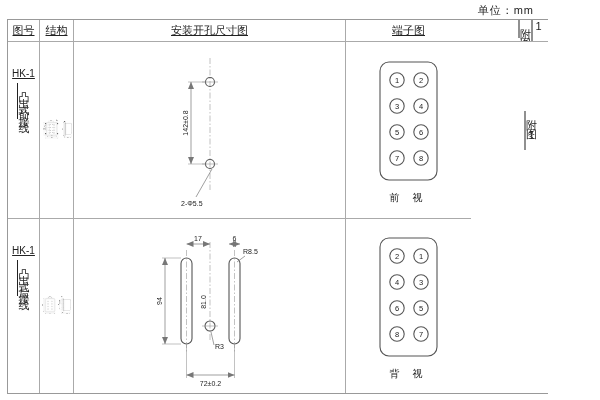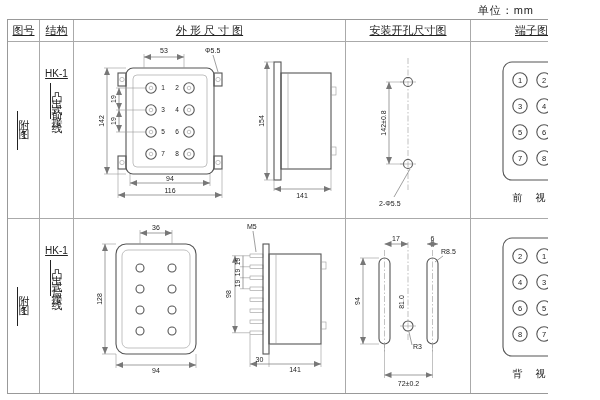--- a/index.html
+++ b/index.html
@@ -43,21 +43,20 @@
 </head>
 <body>
 
 <div class="page">
   <div class="unit">单位：mm</div>
 
   <div class="tbl">
 
     <div class="cell head">图号</div>
     <div class="cell head">结构</div>
-    <div class="cell head">外 形 尺 寸 图</div>
     <div class="cell head">安装开孔尺寸图</div>
     <div class="cell head last">端子图</div>
 
     <div class="cell">
       <span class="figv">附图1</span>
     </div>
 
     <div class="cell structcell">
       <span class="model">HK-1</span>
       <span class="vtext">凸出式前接线</span>

